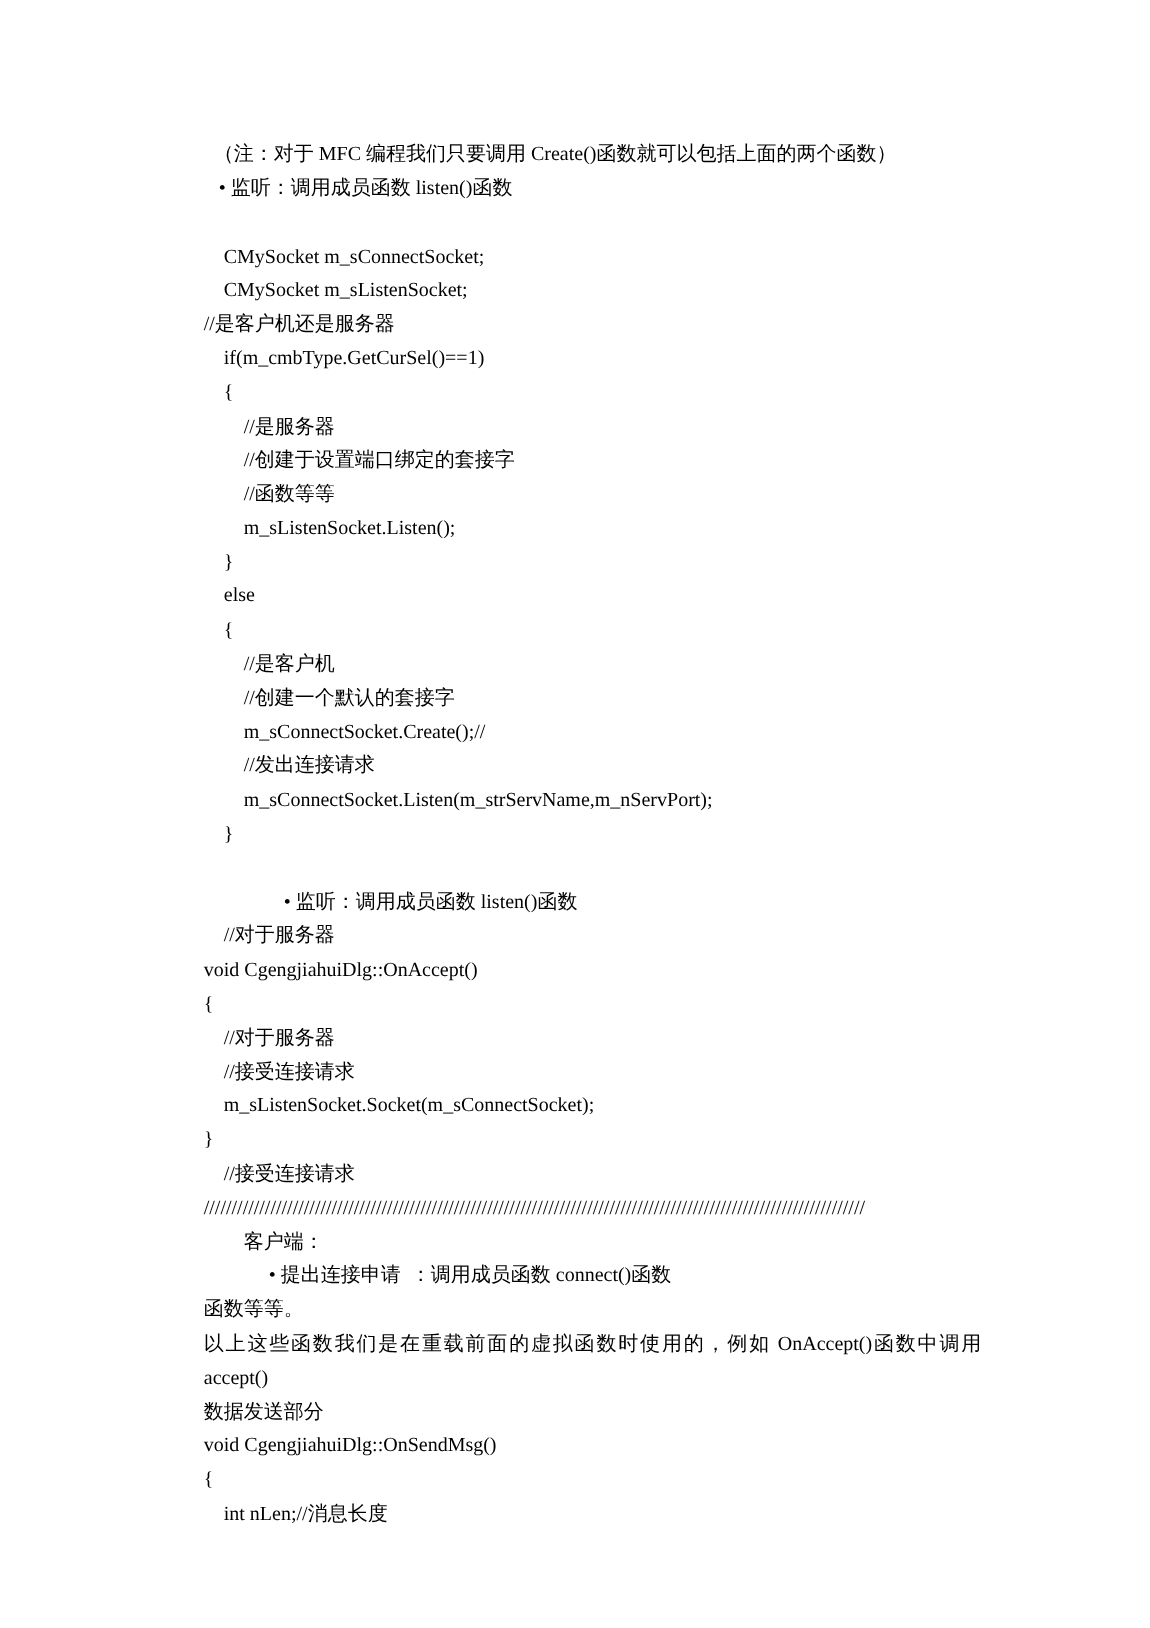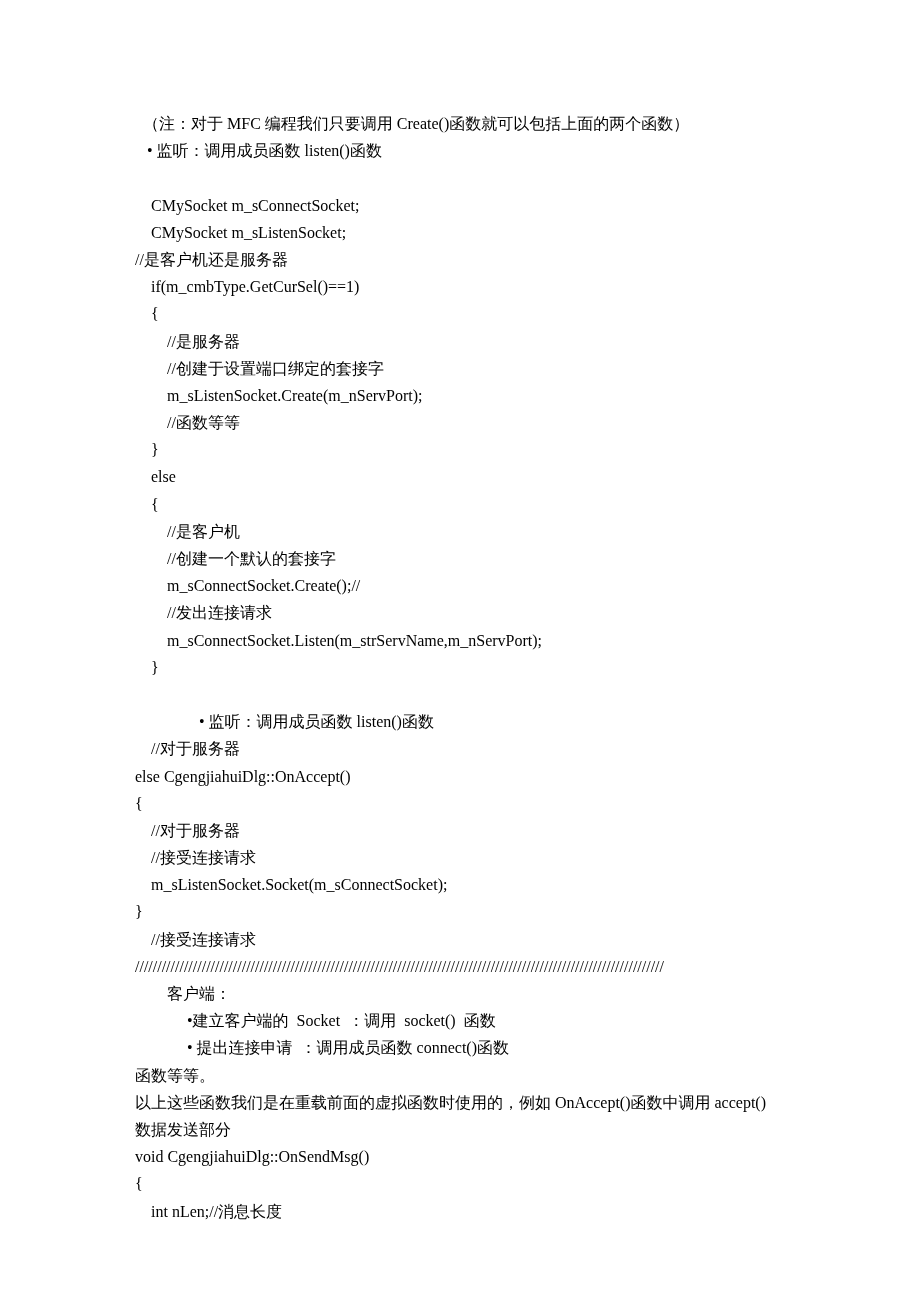--- a/index.html
+++ b/index.html
@@ -12,60 +12,60 @@
   }
   .page {
     width: 920px;
     min-height: 1302px;
     padding: 110px 135px 60px 135px;
     box-sizing: border-box;
     text-align: justify;
   }
   .line {
     white-space: pre-wrap;
+    margin-left: 28px;
   }
 </style>
 </head>
 <body>
 
 <div class="page" id="page-container">
     <div class="line">  （注：对于 MFC 编程我们只要调用 Create()函数就可以包括上面的两个函数）</div>
     <div class="line">   • 监听：调用成员函数 listen()函数</div>
     <div class="line">&nbsp;</div>
     <div class="line">    CMySocket m_sConnectSocket;</div>
     <div class="line">    CMySocket m_sListenSocket;</div>
     <div class="line">//是客户机还是服务器</div>
     <div class="line">    if(m_cmbType.GetCurSel()==1)</div>
     <div class="line">    {</div>
     <div class="line">        //是服务器</div>
     <div class="line">        //创建于设置端口绑定的套接字</div>
-    <div class="line">        m_sListenSocket.Create(m_nServPort);</div>
     <div class="line">        //函数等等</div>
+    <div class="line">        m_sListenSocket.Listen();</div>
     <div class="line">    }</div>
     <div class="line">    else</div>
     <div class="line">    {</div>
     <div class="line">        //是客户机</div>
     <div class="line">        //创建一个默认的套接字</div>
     <div class="line">        m_sConnectSocket.Create();//</div>
     <div class="line">        //发出连接请求</div>
     <div class="line">        m_sConnectSocket.Listen(m_strServName,m_nServPort);</div>
     <div class="line">    }</div>
     <div class="line">&nbsp;</div>
     <div class="line">                • 监听：调用成员函数 listen()函数</div>
     <div class="line">    //对于服务器</div>
-    <div class="line">else CgengjiahuiDlg::OnAccept()</div>
+    <div class="line">void CgengjiahuiDlg::OnAccept()</div>
     <div class="line">{</div>
     <div class="line">    //对于服务器</div>
     <div class="line">    //接受连接请求</div>
     <div class="line">    m_sListenSocket.Socket(m_sConnectSocket);</div>
     <div class="line">}</div>
     <div class="line">    //接受连接请求</div>
     <div class="line">///////////////////////////////////////////////////////////////////////////////////////////////////////////////////////</div>
     <div class="line">        客户端：</div>
-    <div class="line">             •建立客户端的  Socket  ：调用  socket()  函数</div>
     <div class="line">             • 提出连接申请  ：调用成员函数 connect()函数</div>
     <div class="line">函数等等。</div>
     <div class="line">以上这些函数我们是在重载前面的虚拟函数时使用的，例如 OnAccept()函数中调用 accept()</div>
     <div class="line">数据发送部分</div>
     <div class="line">void CgengjiahuiDlg::OnSendMsg()</div>
     <div class="line">{</div>
     <div class="line">    int nLen;//消息长度</div>
   </div>
 
 </body></html>

